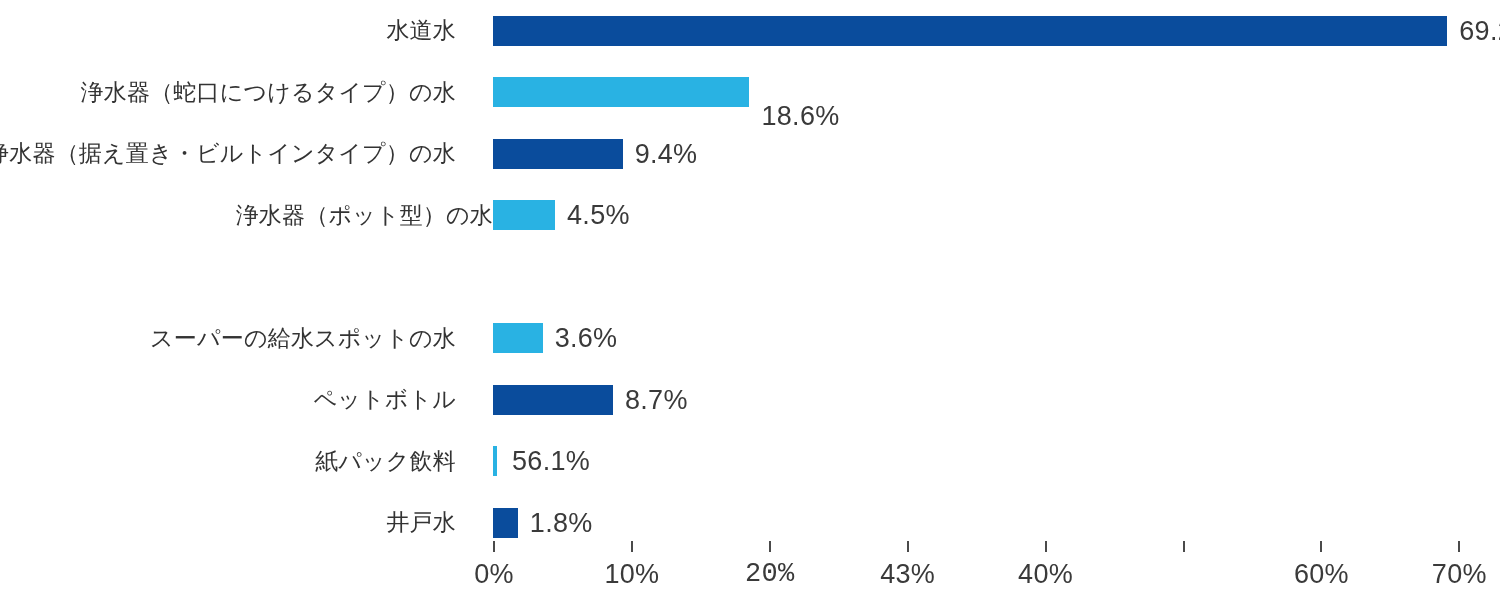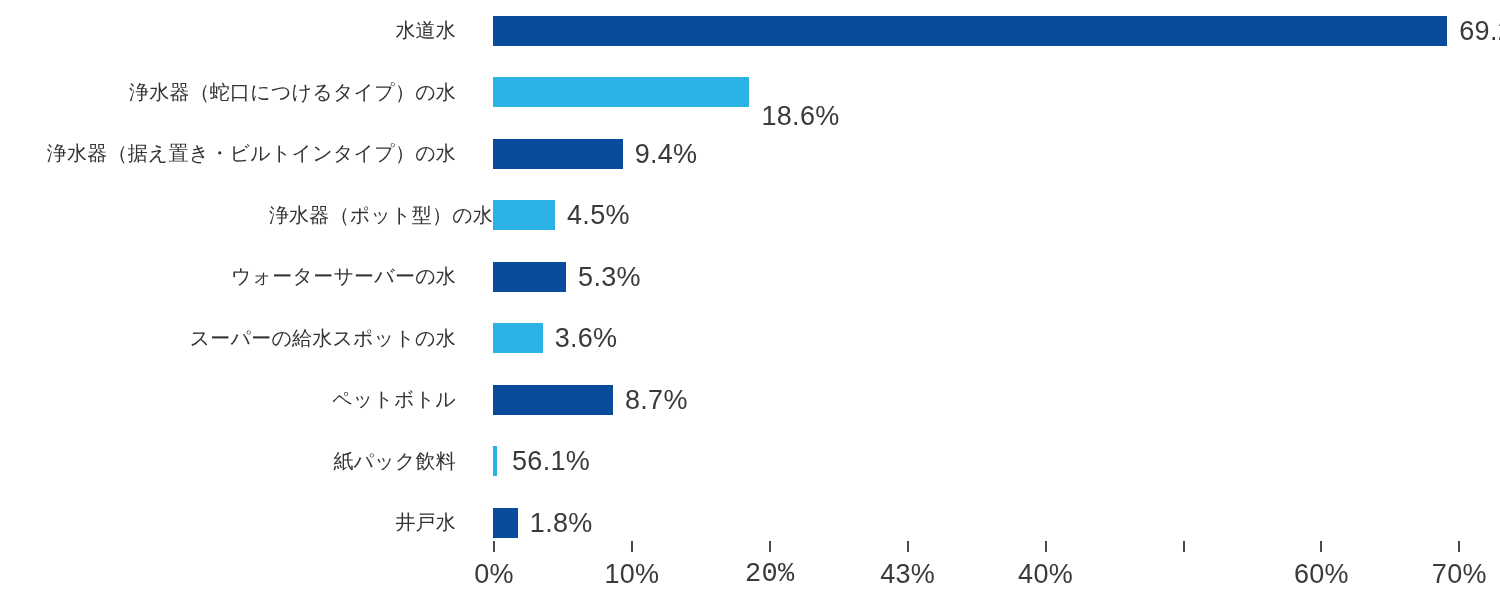--- a/index.html
+++ b/index.html
@@ -37,21 +37,21 @@
   }
 
   .cat-label {
     position: absolute;
     right: 1044px;           
     top: 0;
     height: 61.5px;
     line-height: 61.5px;
     white-space: nowrap;
     text-align: right;
-    font-size: 20px;
+    font-size: 23px;
     color: #333333;
     letter-spacing: 0.2px;
   }
 
   .bar-track {
     position: absolute;
     left: 493px;
     top: 0;
     height: 61.5px;
   }
@@ -133,27 +133,20 @@
     </div>
 
     <div class="bar-row" style="top:184.5px;padding-left:37px;">
       <div class="cat-label">浄水器（ポット型）の水</div>
       <div class="bar-track">
         <div class="bar" style="width: 62.055px; background: rgb(41, 178, 227);"></div>
         <div class="bar-value" style="left: 74.055px;">4.5%</div>
       </div>
     </div>
 
-    <div class="bar-row" style="top:246px;">
-      <div class="cat-label">ウォーターサーバーの水</div>
-      <div class="bar-track">
-        <div class="bar" style="width: 73.087px; background: rgb(10, 76, 156);"></div>
-        <div class="bar-value" style="left: 85.087px;">5.3%</div>
-      </div>
-    </div>
 
     <div class="bar-row" style="top:307.5px;">
       <div class="cat-label">スーパーの給水スポットの水</div>
       <div class="bar-track">
         <div class="bar" style="width: 49.644px; background: rgb(41, 178, 227);"></div>
         <div class="bar-value" style="left: 61.644px;">3.6%</div>
       </div>
     </div>
 
     <div class="bar-row" style="top:369px;">

